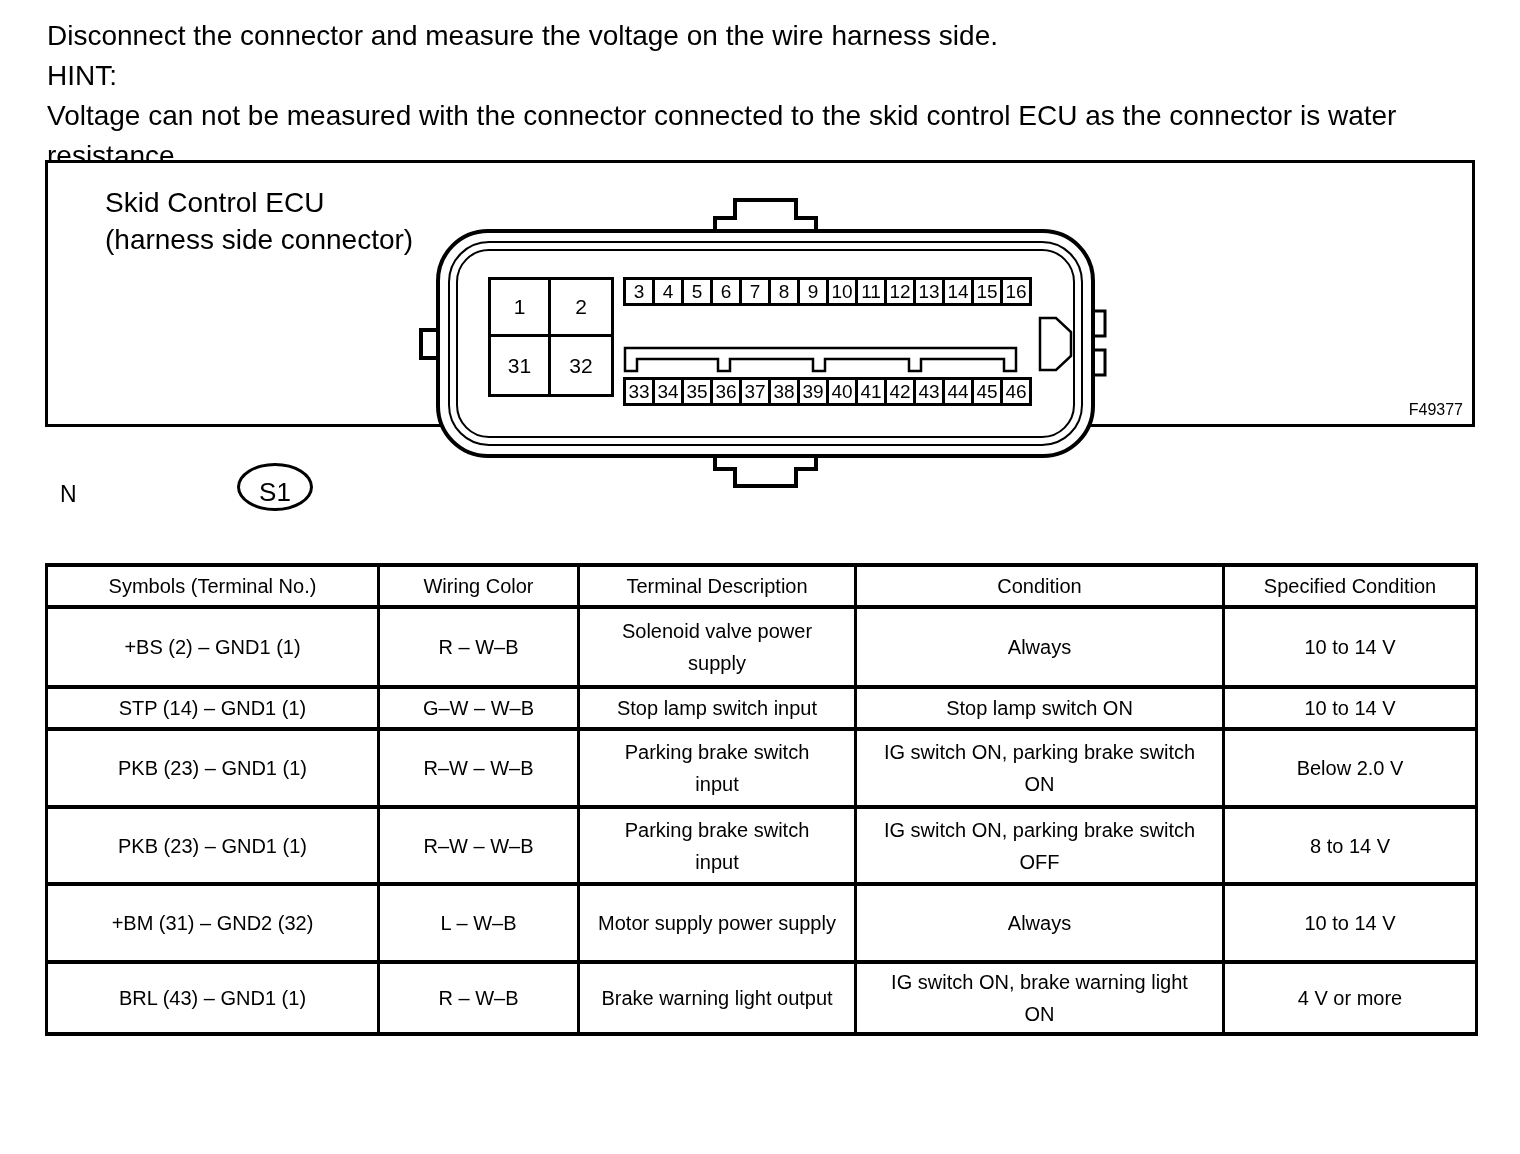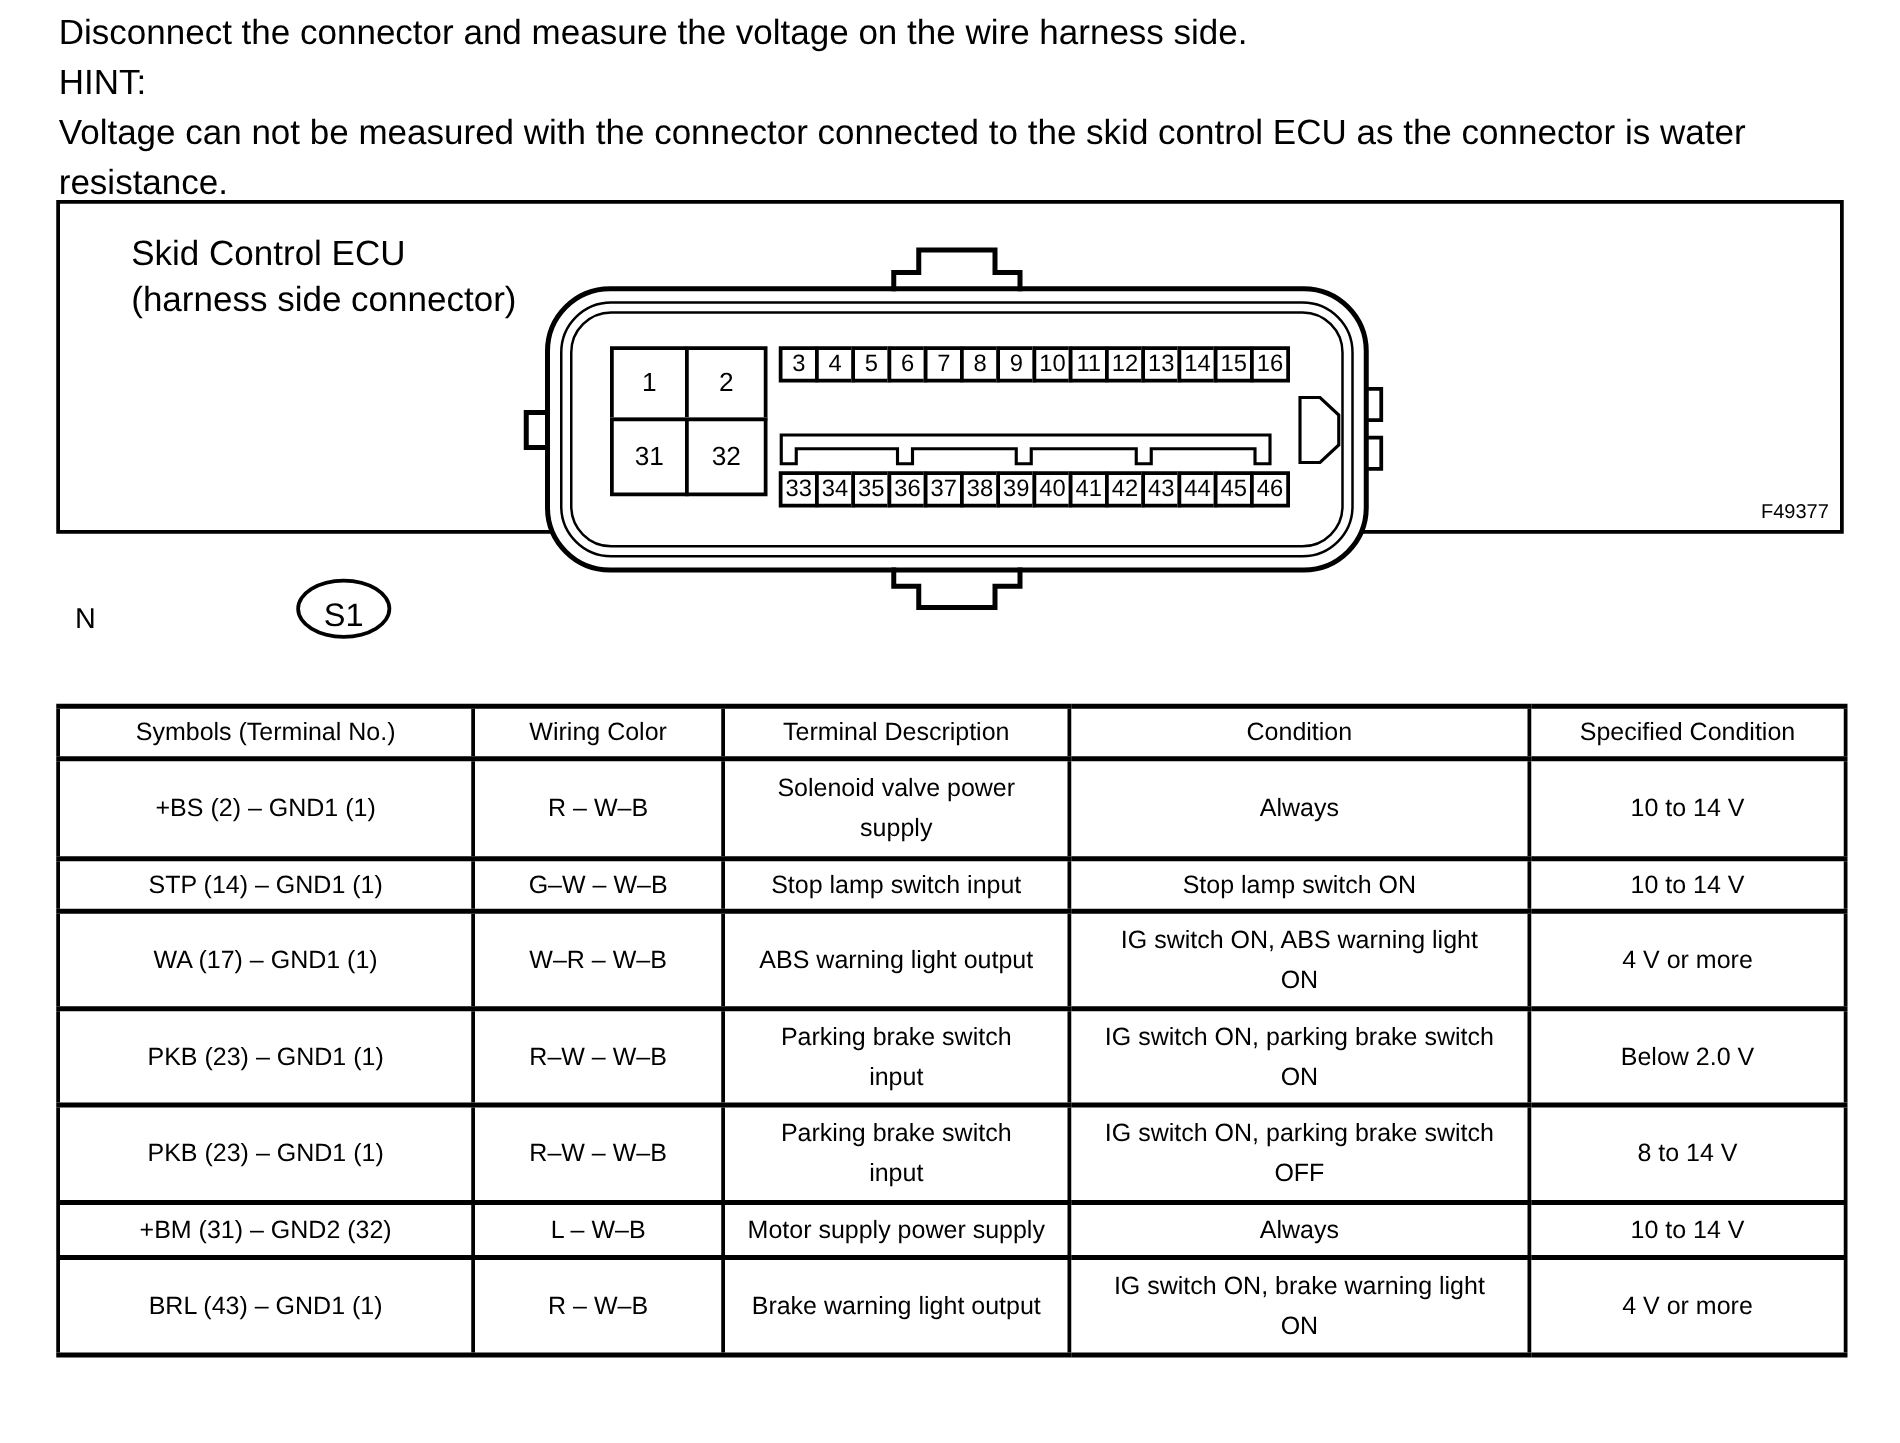--- a/index.html
+++ b/index.html
@@ -1,20 +1,20 @@
 <!DOCTYPE html>
 <html><head>
 <meta charset="utf-8">
 <style>
   html,body{margin:0;padding:0;background:#fff;}
   .page{position:relative;width:1520px;height:1154px;background:#fff;overflow:hidden;
         font-family:"Liberation Sans", sans-serif;color:#000;}
 
   
-  .intro{position:absolute;left:47px;top:0;width:1440px;font-size:28px;line-height:40px;padding-top:6px;}
+  .intro{position:absolute;left:47px;top:0;width:1440px;font-size:28px;line-height:40px;padding-top:16px;}
   .intro p{margin:0;}
 
   
   .figure{position:absolute;left:45px;top:160px;width:1430px;height:267px;
           border:3px solid #000;box-sizing:border-box;background:#fff;}
   .figure svg{position:absolute;left:0;top:0;pointer-events:none;}
   .fig-title{position:absolute;left:57px;top:21px;font-size:28px;line-height:37px;}
   .s1-badge{position:absolute;left:189px;top:300px;width:76px;height:48px;border:3px solid #000;
             border-radius:50%;box-sizing:border-box;display:flex;align-items:flex-end;justify-content:center;
             font-size:26px;background:#fff;}
@@ -164,28 +164,20 @@
           <td>10 to 14 V</td>
         </tr>
         <tr>
           <td>STP (14) – GND1 (1)</td>
           <td>G–W – W–B</td>
           <td>Stop lamp switch input</td>
           <td>Stop lamp switch ON</td>
           <td>10 to 14 V</td>
         </tr>
         <tr>
-          <td>WA (17) – GND1 (1)</td>
-          <td>W–R – W–B</td>
-          <td>ABS warning light output</td>
-          <td>IG switch ON, ABS warning light
-ON</td>
-          <td>4 V or more</td>
-        </tr>
-        <tr>
           <td>PKB (23) – GND1 (1)</td>
           <td>R–W – W–B</td>
           <td>Parking brake switch
 input</td>
           <td>IG switch ON, parking brake switch
 ON</td>
           <td>Below 2.0 V</td>
         </tr>
         <tr>
           <td>PKB (23) – GND1 (1)</td>

